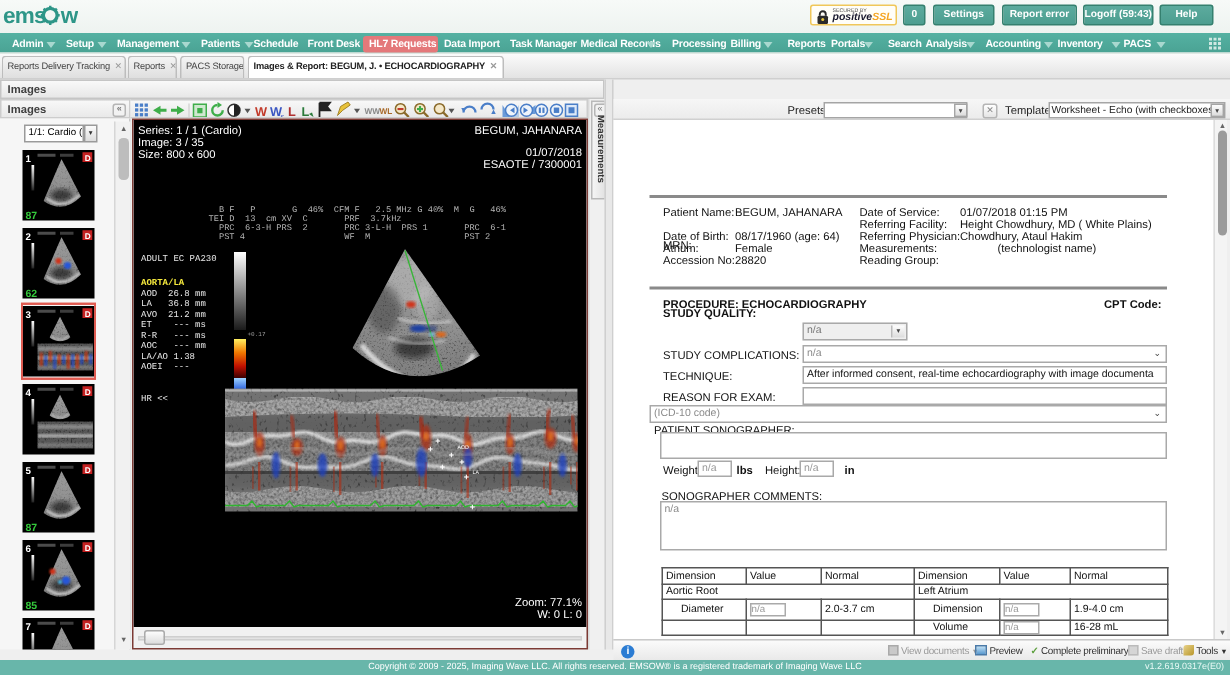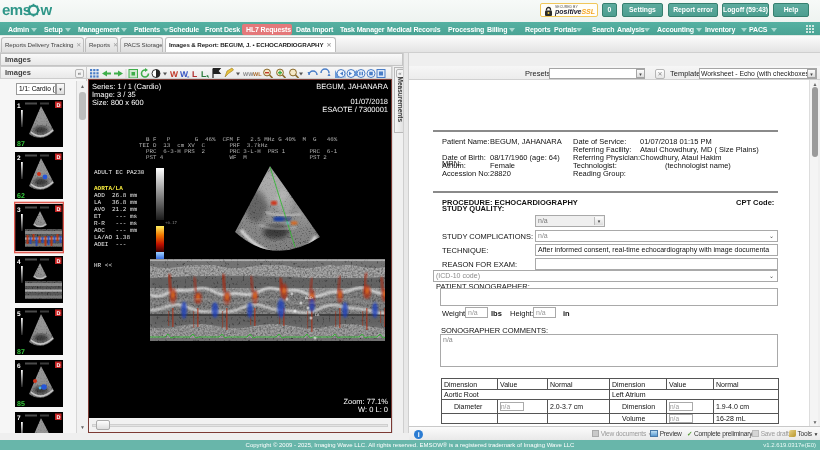--- a/index.html
+++ b/index.html
@@ -655,24 +655,24 @@
     <div class="rl" style="left:33px;top:79px;">MRN:</div>
     <div class="rl" style="left:33px;top:72.5px;text-align:center;">Date of Birth:</div>
       <div class="rl" style="left:81px;top:72.5px;">08/17/1960 (age: 64)</div>
     <div class="rl" style="left:33px;top:80.5px;">Atrium:</div>
       <div class="rl" style="left:81px;top:80.5px;">Female</div>
     <div class="rl" style="left:33px;top:88.5px;">Accession No:</div>
       <div class="rl" style="left:81px;top:88.5px;">28820</div>
     <div class="rl" style="left:164px;top:56.5px;">Date of Service:</div>
       <div class="rl" style="left:231px;top:56.5px;">01/07/2018 01:15 PM</div>
     <div class="rl" style="left:164px;top:64.5px;">Referring Facility:</div>
-      <div class="rl" style="left:231px;top:64.5px;">Ataul Chowdhury, MD ( Size Plains)</div>
+      <div class="rl" style="left:231px;top:64.5px;">Height Chowdhury, MD ( White Plains)</div>
     <div class="rl" style="left:164px;top:72.5px;">Referring Physician:</div>
       <div class="rl" style="left:231px;top:72.5px;">Chowdhury, Ataul Hakim</div>
-    <div class="rl" style="left:164px;top:80.5px;">Technologist:</div>
+    <div class="rl" style="left:164px;top:80.5px;">Measurements:</div>
       <div class="rl" style="left:231px;top:80.5px;margin-left:25px;">(technologist name)</div>
     <div class="rl" style="left:164px;top:88.5px;">Reading Group:</div>
 
     <div class="rl" style="left:33px;top:118px;font-weight:bold;">PROCEDURE: ECHOCARDIOGRAPHY</div>
     <div class="rl" style="left:327px;top:118px;font-weight:bold;">CPT Code:</div>
     <div class="rl" style="left:33px;top:124px;font-weight:bold;">STUDY QUALITY:</div>
     <div class="sel" style="left:126px;top:135px;width:70px;height:12px;background:#efefef;color:#777;">n/a<span class="sarr">▾</span></div>
     <div class="rl" style="left:33px;top:152px;">STUDY COMPLICATIONS:</div>
     <div class="sel" style="left:126px;top:150px;width:243px;height:12px;">n/a<span style="position:absolute;right:3px;top:0;color:#444;font-size:6px;">⌄</span></div>
     <div class="rl" style="left:33px;top:166px;">TECHNIQUE:</div>

